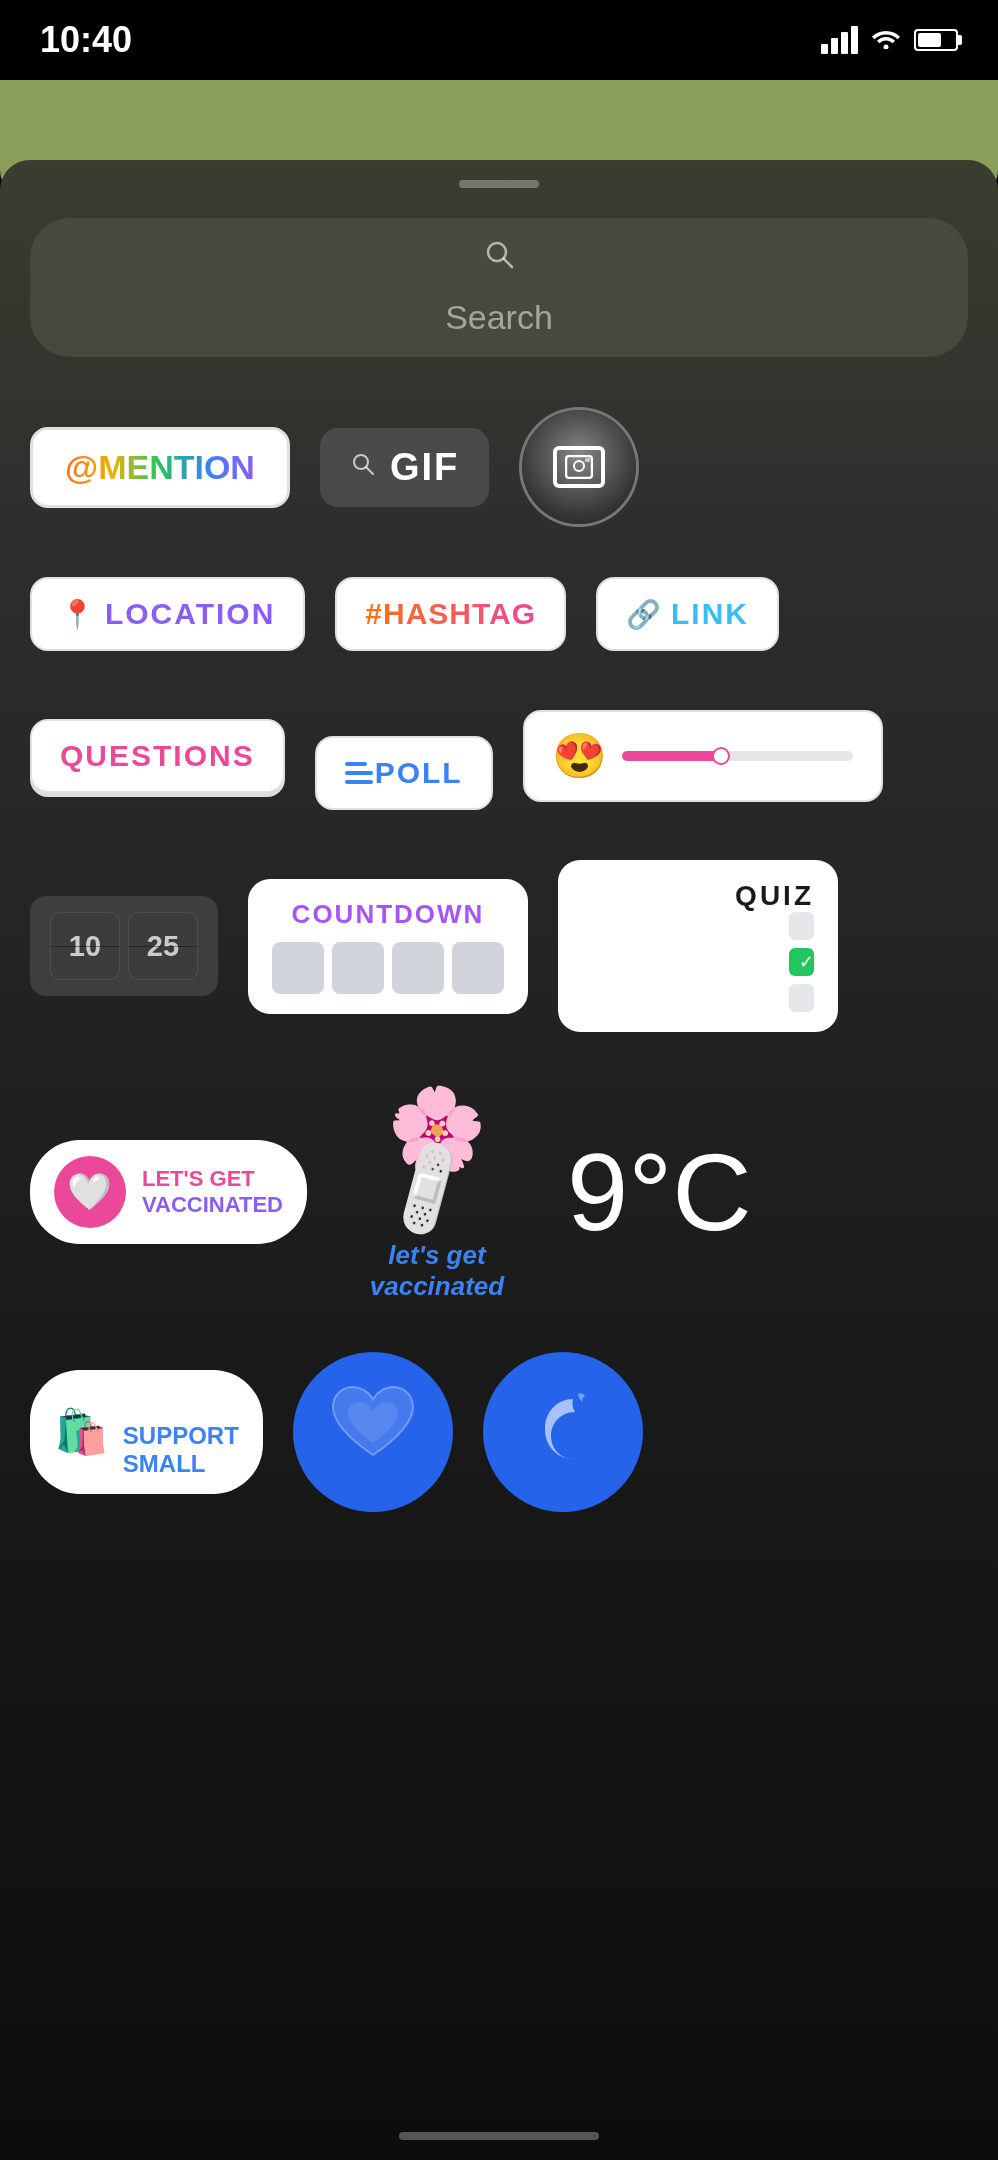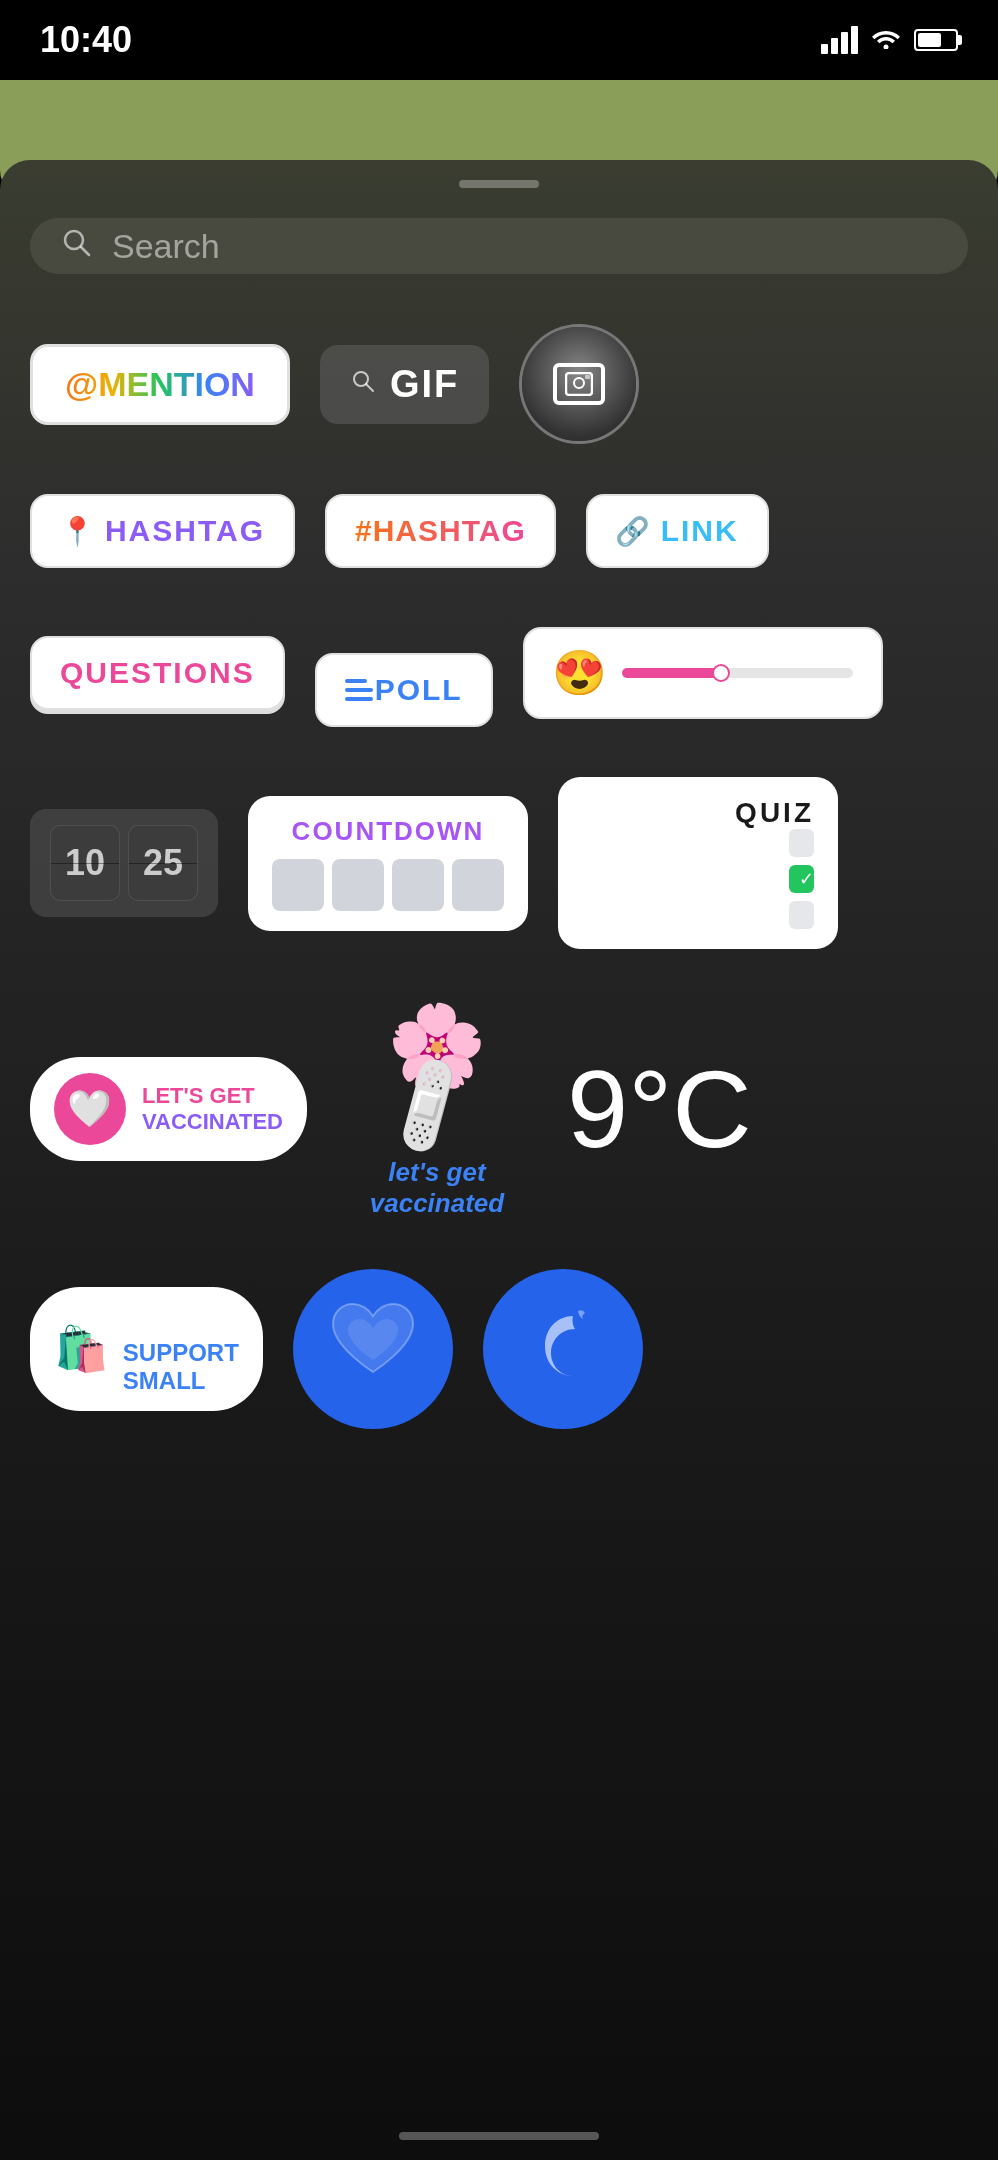--- a/index.html
+++ b/index.html
@@ -115,23 +115,24 @@
       border-radius: 4px;
       margin: 0 auto 30px;
     }
 
     
     .search-bar {
       background: rgba(80,80,70,0.7);
       border-radius: 40px;
       display: flex;
       align-items: center;
-      padding: 8px 30px;
+      padding: 20px 30px;
       margin-bottom: 50px;
       gap: 20px;
+      flex-direction: column;
     }
 
     .search-icon-wrap {
       color: rgba(255,255,255,0.6);
       font-size: 32px;
     }
 
     .search-placeholder {
       color: rgba(255,255,255,0.5);
       font-size: 34px;
@@ -368,26 +369,26 @@
       border-radius: 16px;
       display: flex;
       align-items: center;
       gap: 8px;
       padding: 16px 20px;
     }
     .flip-digit {
       background: rgba(60,60,60,0.9);
       border-radius: 10px;
       width: 70px;
-      height: 76px;
+      height: 68px;
       display: flex;
       align-items: center;
       justify-content: center;
       color: #ccc;
-      font-size: 36px;
+      font-size: 29px;
       font-weight: 700;
       border: 1px solid rgba(255,255,255,0.1);
       position: relative;
     }
     .flip-digit::after {
       content: '';
       position: absolute;
       top: 50%;
       left: 0;
       right: 0;
@@ -615,21 +616,21 @@
             <circle cx="14" cy="11" r="5" stroke="white" stroke-width="2"></circle>
             <rect x="20" y="3" width="5" height="4" rx="1" fill="white" opacity="0.6"></rect>
           </svg>
         </div>
       </div>
     </div>
 
     <div class="sticker-row">
       <div class="sticker sticker-location">
         <span class="loc-icon">📍</span>
-        <span class="loc-text">HASHTAG</span>
+        <span class="loc-text">LOCATION</span>
       </div>
       <div class="sticker sticker-hashtag">
         <span class="hashtag-text">#HASHTAG</span>
       </div>
       <div class="sticker sticker-link">
         <span class="link-icon">🔗</span>
         <span class="link-text">LINK</span>
       </div>
     </div>
 

